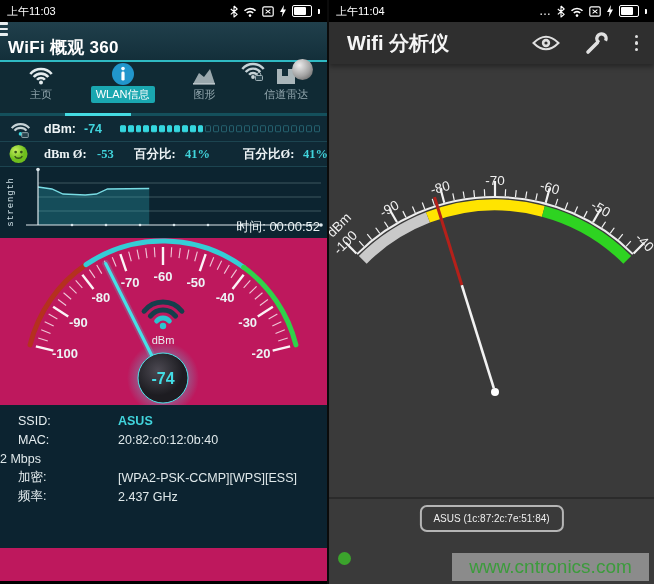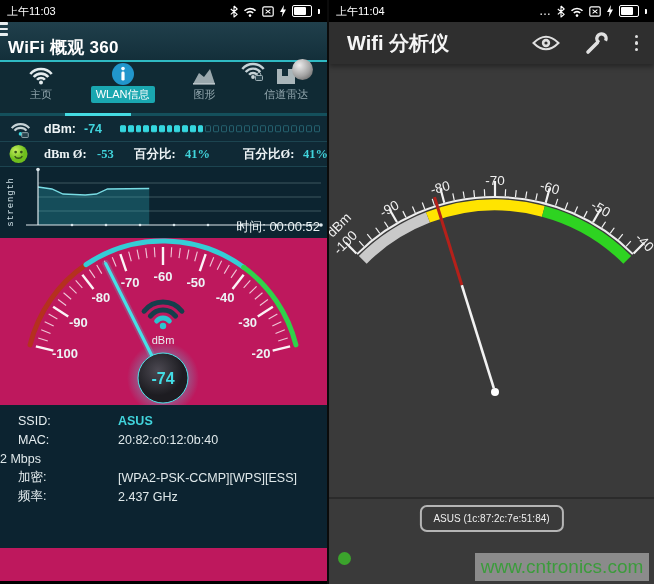--- a/index.html
+++ b/index.html
@@ -74,21 +74,21 @@
   .rt-title{color:#f5f5f5;font-size:20px;font-weight:bold;}
   .rt-icons{margin-left:auto;display:flex;align-items:center;gap:24px;}
   .dotmenu{display:flex;flex-direction:column;gap:3px;padding:2px;}
   .dotmenu b{width:3.5px;height:3.5px;border-radius:50%;background:#e0e0e0;}
   .rsep{position:absolute;top:497px;left:0;right:0;height:2px;background:#2b2b2b;}
   .ap-button{position:absolute;top:505px;left:50%;transform:translateX(-50%);
              border:2px solid #b5b5b5;border-radius:7px;color:#efefef;font-size:10px;
              padding:6px 12px;background:transparent;white-space:nowrap;font-family:inherit;}
   .green-dot{position:absolute;left:9px;top:552px;width:13px;height:13px;border-radius:50%;background:#3ba32c;}
 
-  .watermark{position:absolute;right:5px;bottom:3px;width:174px;height:28px;
+  .watermark{position:absolute;right:5px;bottom:3px;width:197px;height:28px;
              background:rgba(206,206,206,.55);display:flex;align-items:center;justify-content:center;
              color:#3c9b3c;font-size:19px;z-index:6;}
 </style>
 </head>
 <body>
 
 <div class="screen">
 
   <section class="pane left">
 

